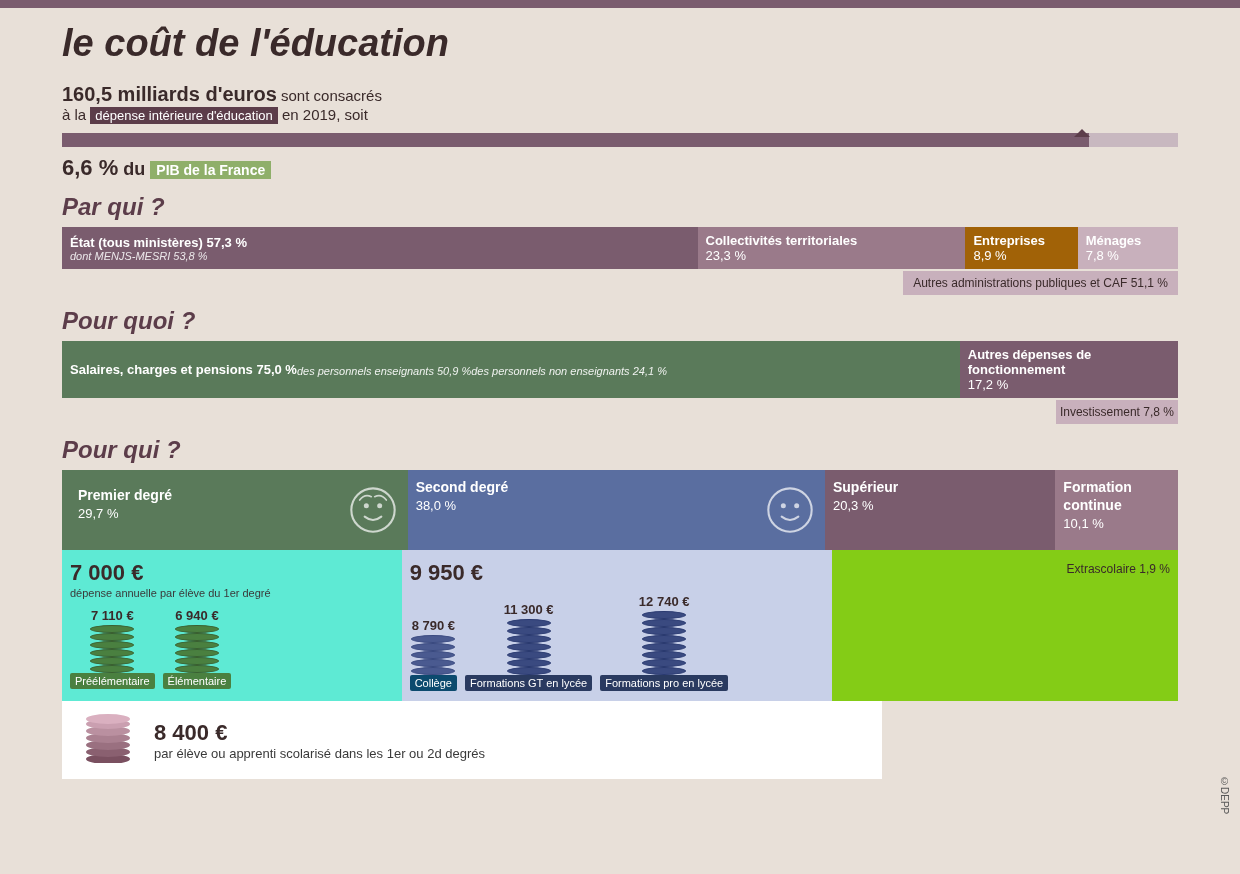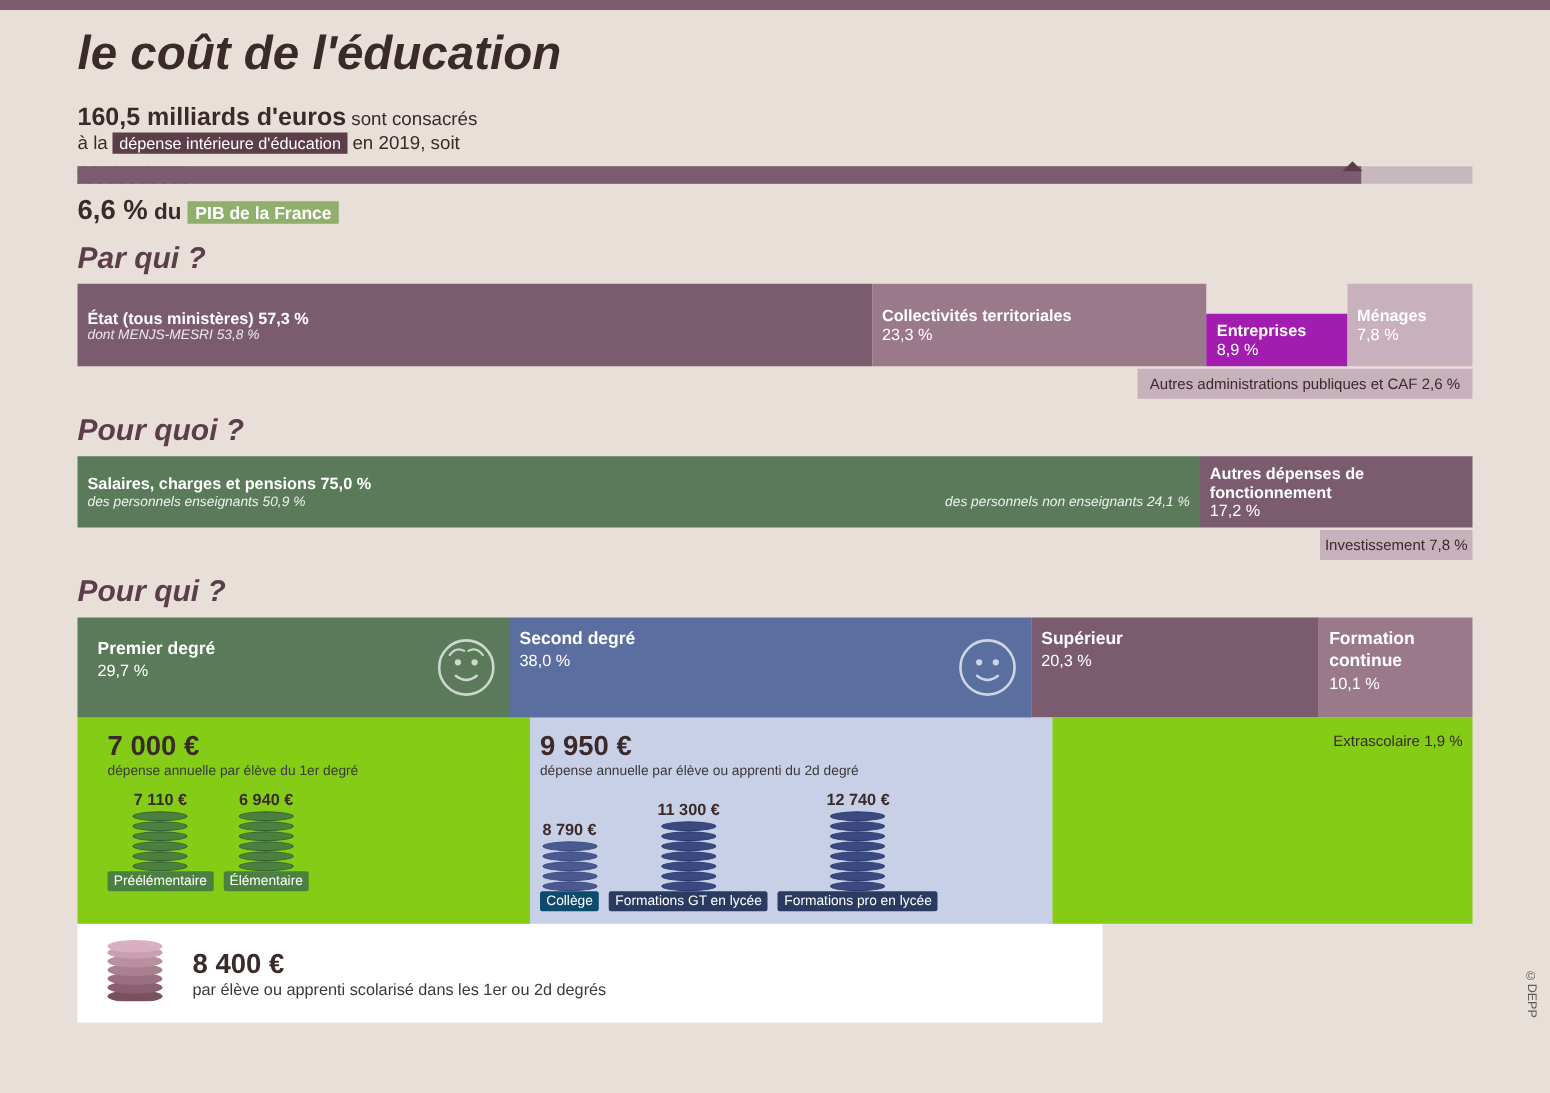--- a/index.html
+++ b/index.html
@@ -148,23 +148,22 @@
 
     .cell-etat {
       background: #7a5c6e;
       flex: 57.3;
     }
     .cell-collectivites {
       background: #9a7a8a;
       flex: 23.3;
     }
     .cell-entreprises {
-      background: #a21caf;
+      background: #a16207;
       flex: 8.9;
-      margin-top: 24px;
     }
     .cell-menages {
       background: #c8b0bc;
       flex: 7.8;
     }
 
     .bar-sub-row {
       display: flex;
       justify-content: flex-end;
       margin-bottom: 8px;
@@ -259,23 +258,23 @@
       width: 50px;
       height: 50px;
     }
 
     
     .cost-grid {
       display: flex;
       width: 100%;
     }
     .cost-premier {
-      background: #84cc16;
+      background: #5eead4;
       flex: 29.7;
-      padding: 10px 24px;
+      padding: 10px 8px;
     }
     .cost-second {
       background: #c8d0e8;
       flex: 38;
       padding: 10px 8px;
     }
     .cost-right {
       flex: 30.3;
       background: #84cc16;
       padding: 8px;
@@ -385,21 +384,22 @@
 
     
     .face-icon svg {
       width: 50px;
       height: 50px;
     }
 
     
     .salaires-inner {
       display: flex;
-      flex-direction: column;
+      flex-direction: row;
+      align-items: center;
     }
     .salaires-top {
       font-weight: bold;
       font-size: 13px;
       color: white;
     }
     .salaires-subs {
       display: flex;
       justify-content: space-between;
       font-style: italic;
@@ -471,21 +471,21 @@
     </div>
     <div class="bar-cell cell-menages">
       <span class="cell-bar-label">Ménages</span>
       <span>7,8 %</span>
     </div>
   </div>
 
   <div class="bar-sub-row">
     <div class="bar-sub-cell">
       <span>Autres administrations publiques et CAF</span>
-      <span>2,6 %</span>
+      <span>51,1 %</span>
     </div>
   </div>
 
   <h2 class="section-title">Pour quoi ?</h2>
 
   <div class="bar-table2">
     <div class="bar-cell cell-salaires">
       <div class="salaires-inner">
         <span class="salaires-top">
           <span>Salaires, charges et pensions</span>
@@ -578,21 +578,20 @@
             <span class="coin coin-green"></span>
             <span class="coin coin-green"></span>
           </div>
           <span class="stack-label-name label-green">Élémentaire</span>
         </div>
       </div>
     </div>
 
     <div class="cost-second">
       <div class="cost-amount">9 950 €</div>
-      <div class="cost-label">dépense annuelle par élève ou apprenti du 2d degré</div>
       <div class="stacks-row">
 
         <div class="stack-group">
           <span class="stack-label-amount">8 790 €</span>
           <div class="stack-coins">
             <span class="coin coin-blue"></span>
             <span class="coin coin-blue"></span>
             <span class="coin coin-blue"></span>
             <span class="coin coin-blue"></span>
             <span class="coin coin-blue"></span>

